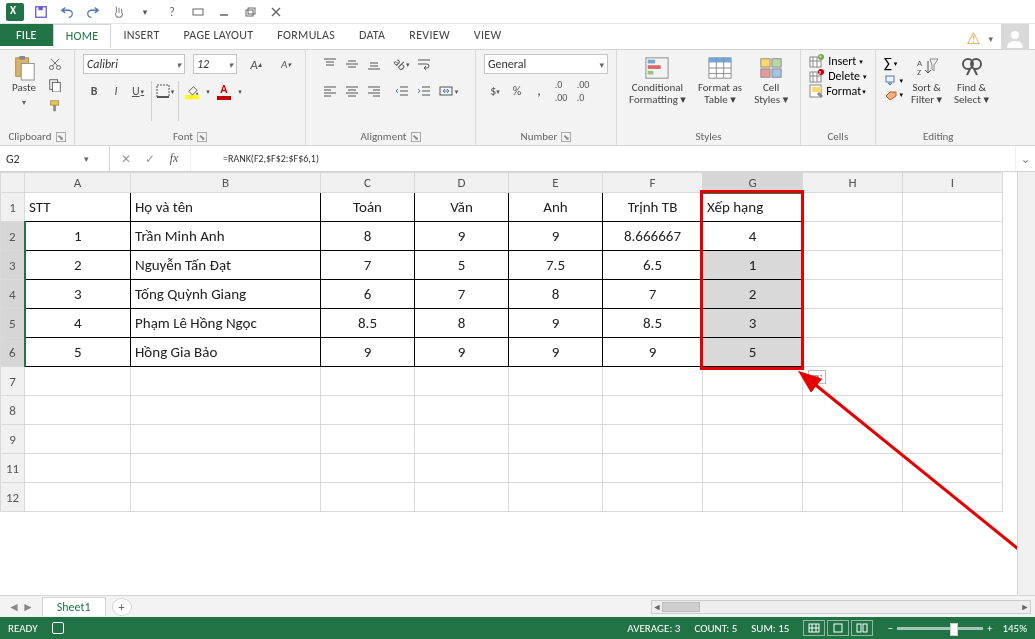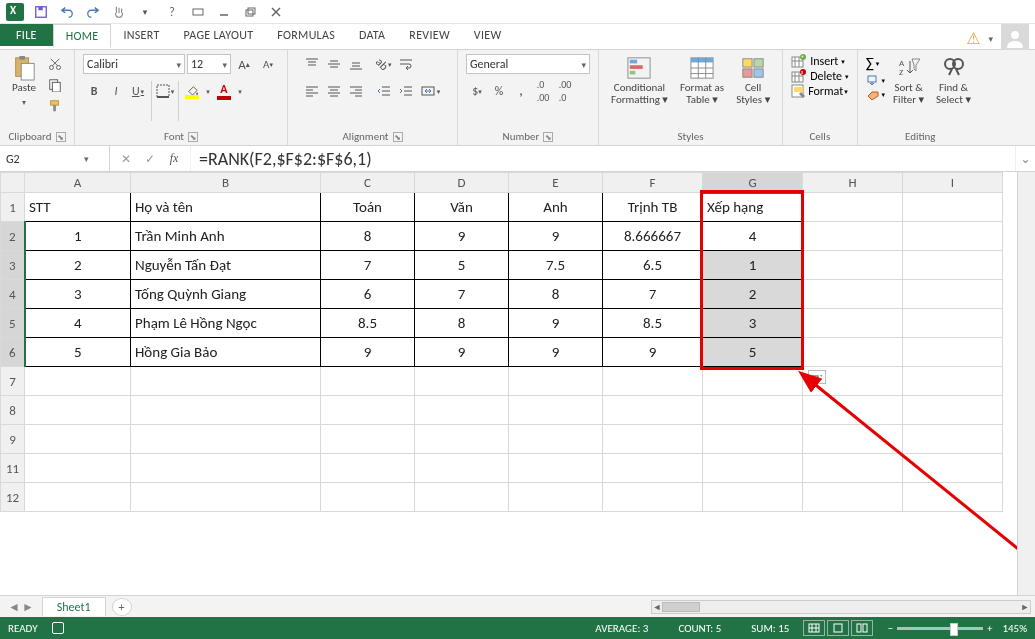--- a/index.html
+++ b/index.html
@@ -36,37 +36,37 @@
 
   .big-btn { display:flex; flex-direction:column; align-items:center; justify-content:center; padding:2px 4px; gap:2px; cursor:pointer; color:#444;}
   .big-btn .ico { width:24px; height:24px; display:flex; align-items:center; justify-content:center;}
   .big-btn span { font-size:11px; line-height:12px; text-align:center;}
   .mini { display:flex; flex-direction:column; gap:1px;}
   .sm { width:22px; height:20px; border:1px solid transparent; display:flex; align-items:center; justify-content:center; font-size:12px; color:#555; cursor:pointer; background:#fff0;}
   .sel { height:20px; border:1px solid #c5c5c5; background:#fff; display:flex; align-items:center; padding:0 3px; font-size:12px; color:#333;}
   .sel .dd { margin-left:auto; color:#666; font-size:9px; padding-left:4px;}
   .sel.wide { width:102px;}
   .sel.narrow { width:44px;}
-  .font-row{display:flex;gap:2px;}
+  .font-row{display:flex;gap:8px;font-style:italic;}
   .fstyle-row{display:flex; gap:0; margin-top:3px;}
   .fstyle-row .sm.bold{font-weight:bold;}
   .fstyle-row .sm.ital{font-style:italic;}
   .fstyle-row .sm.und{text-decoration:underline;}
   .vline{width:1px; background:#d0d0d0; height:40px; margin:0 2px;}
   .color-swatch{width:14px;height:4px;display:block;}
 
   
   .fxbar { height:26px; border-bottom:1px solid #d4d4d4; display:flex; align-items:stretch; background:#fff;}
   .namebox { width:110px; border-right:1px solid #d4d4d4; display:flex; align-items:center;}
   .namebox input { border:none; outline:none; width:78px; padding:0 6px; font-size:12px; color:#333;}
   .namebox .dd { padding:0 6px; color:#666; font-size:9px; cursor:pointer;}
   .fxbtns { display:flex; align-items:center; gap:0; padding:0 4px; border-right:1px solid #eee;}
   .fxbtns .sm { width:24px; color:#999;}
   .fxbtns .fx { font-style:italic; font-family:"Times New Roman",serif; color:#555;}
-  .formula-input { flex:1; border:none; outline:none; padding:0 8px; font-size:18px; color:#333;}
+  .formula-input { flex:1; border:none; outline:none; padding:0 8px; font-size:10px; color:#333;margin-left:24px;}
   .fxexpand { width:20px; display:flex; align-items:center; justify-content:center; color:#888; border-left:1px solid #eee; cursor:pointer;}
 
   
   .sheet { flex:1; display:flex; overflow:hidden; position:relative; background:#fff;}
   table.grid { border-collapse:collapse; table-layout:fixed;}
   .grid th, .grid td { border:1px solid #d9d9d9; font-size:15px; font-family:Calibri, Arial; color:#222; height:29px; padding:0 4px; overflow:hidden; white-space:nowrap;}
   .grid thead th { background:#f0f0f0; font-weight:normal; text-align:center; height:20px; font-size:13px; color:#555;}
   .grid thead th.sel-col { background:#d6d6d6; border-bottom:2px solid #217346;}
   .grid .rowhdr { background:#f0f0f0; text-align:center; width:24px; font-size:13px; color:#555;}
   .grid .rowhdr.sel-row { background:#d6d6d6; border-right:2px solid #217346;}
@@ -84,21 +84,21 @@
   .sheettabs .nav { display:flex; gap:2px; padding:0 8px; color:#888;}
   .sheettabs .stab { padding:2px 14px; background:#fff; border:1px solid #d4d4d4; border-bottom:none; color:#217346; cursor:pointer;}
   .sheettabs .addsheet { width:20px; height:18px; border:1px solid #d4d4d4; border-radius:50%; margin-left:6px; display:flex; align-items:center; justify-content:center; color:#666; cursor:pointer; background:#fff;}
   .sheettabs .hscroll { margin-left:auto; width:380px; height:14px; background:#eee; border:1px solid #ccc; margin-right:4px; position:relative;}
   .sheettabs .hscroll .thumb{position:absolute;left:10px;top:1px;height:10px;width:38px;background:#cfcfcf;border:1px solid #bbb;}
   .sheettabs .hscroll .arrL,.sheettabs .hscroll .arrR{position:absolute;top:0;width:12px;height:12px;display:flex;align-items:center;justify-content:center;font-size:9px;color:#666;}
   .sheettabs .hscroll .arrL{left:-1px;} .sheettabs .hscroll .arrR{right:-1px;}
 
   
   .status { height:22px; background:#217346; color:#fff; display:flex; align-items:center; font-size:11px; padding:0 8px; gap:14px;}
-  .status .agg { display:flex; gap:30px; margin-left:auto;}
+  .status .agg { display:flex; gap:14px; margin-left:auto;}
   .status .views { display:flex; gap:2px;}
   .status .views .vb{ width:22px; height:16px; border:1px solid rgba(255,255,255,.5); display:flex; align-items:center; justify-content:center;}
   .zoom { display:flex; align-items:center; gap:4px;}
   .zoom .slider{ width:86px; height:3px; background:rgba(255,255,255,.6); position:relative;}
   .zoom .slider::after{content:"";position:absolute;left:62%;top:-4px;width:6px;height:11px;background:#fff;border:1px solid #ccc;}
 
   svg { display:block; }
 </style>
 </head>
 <body>

